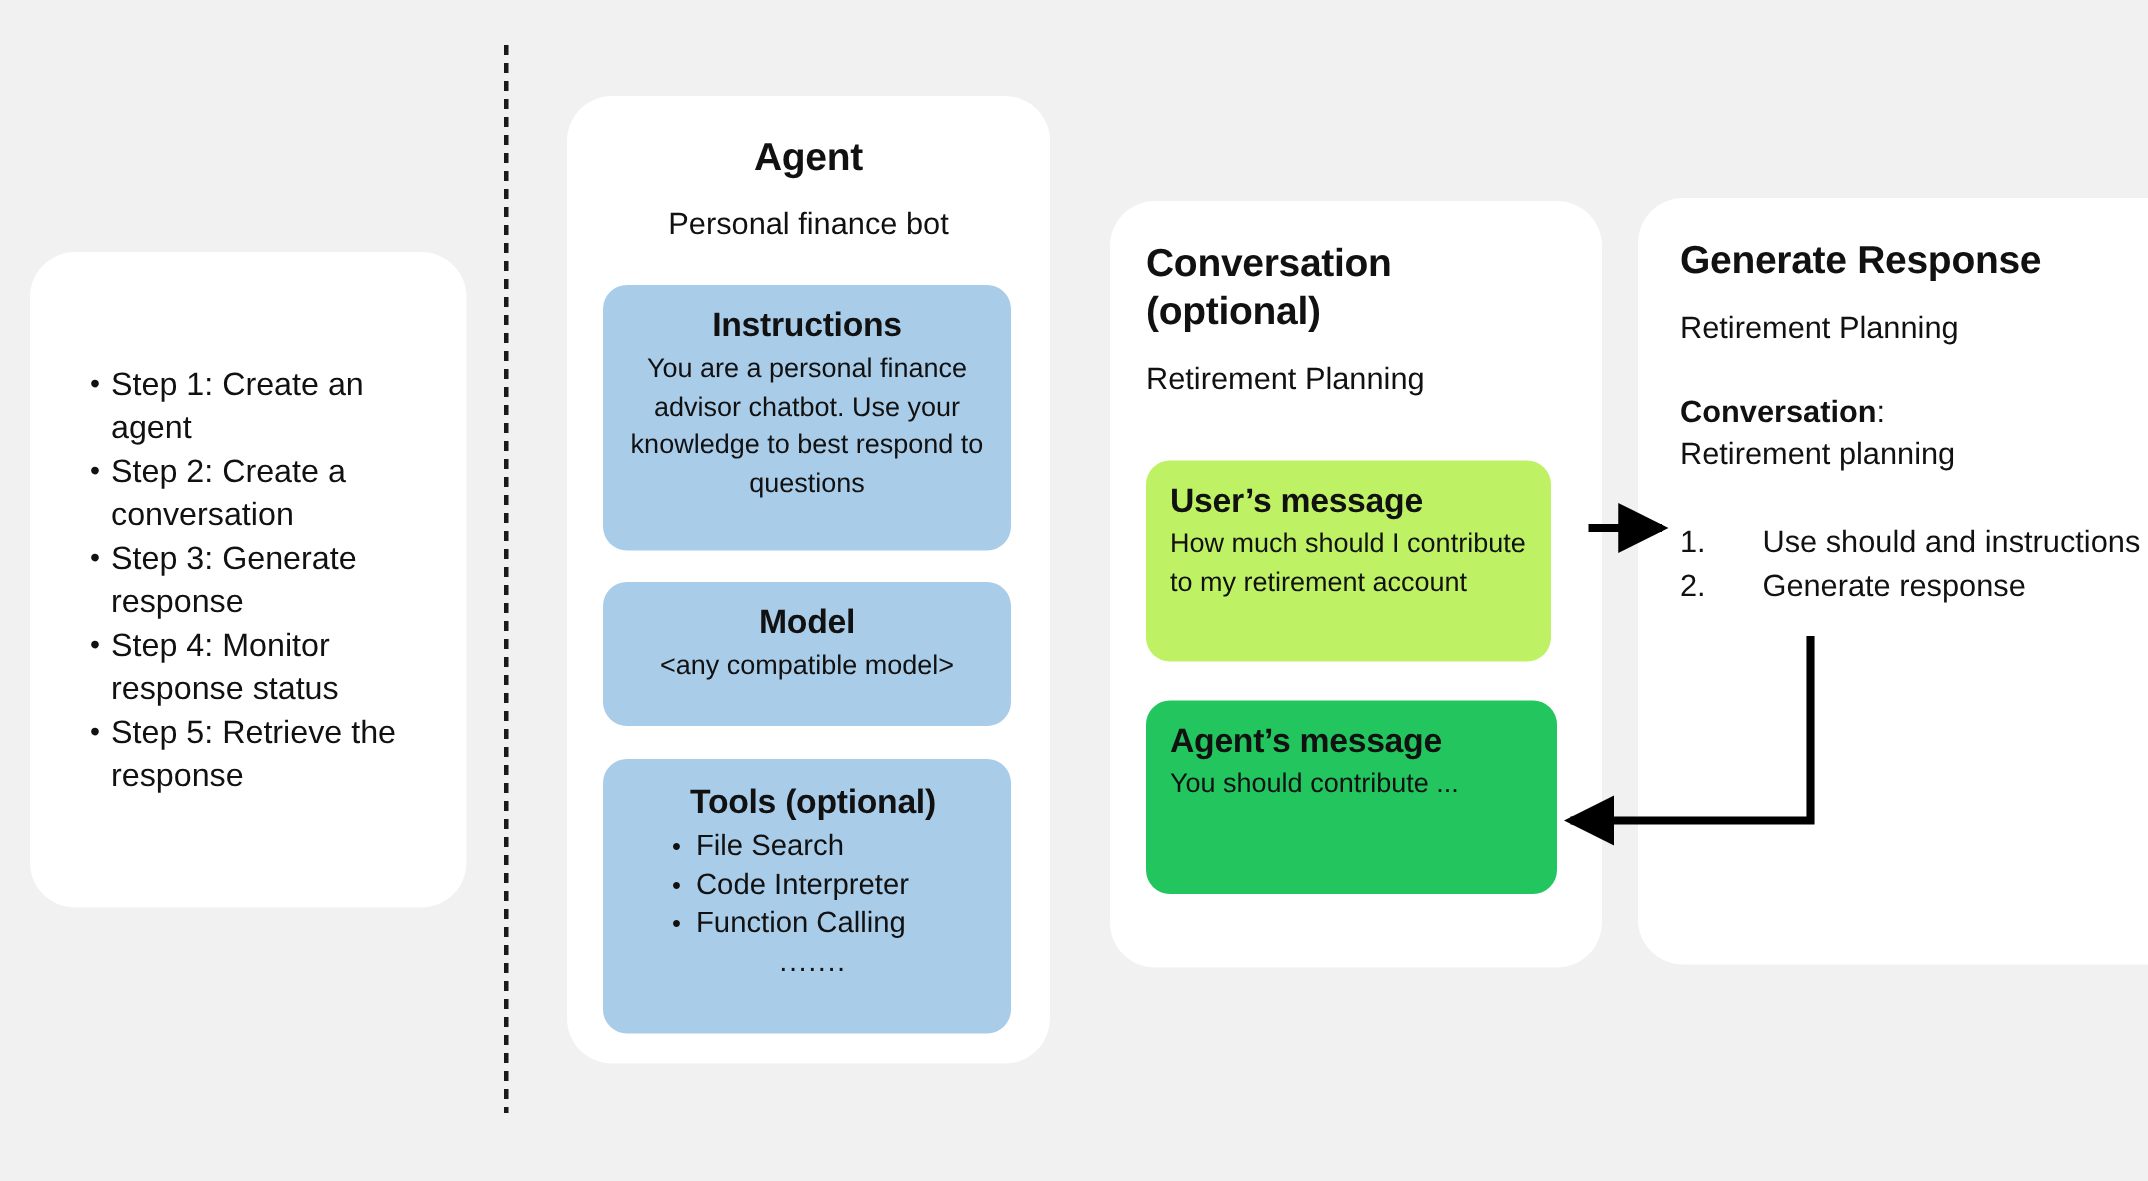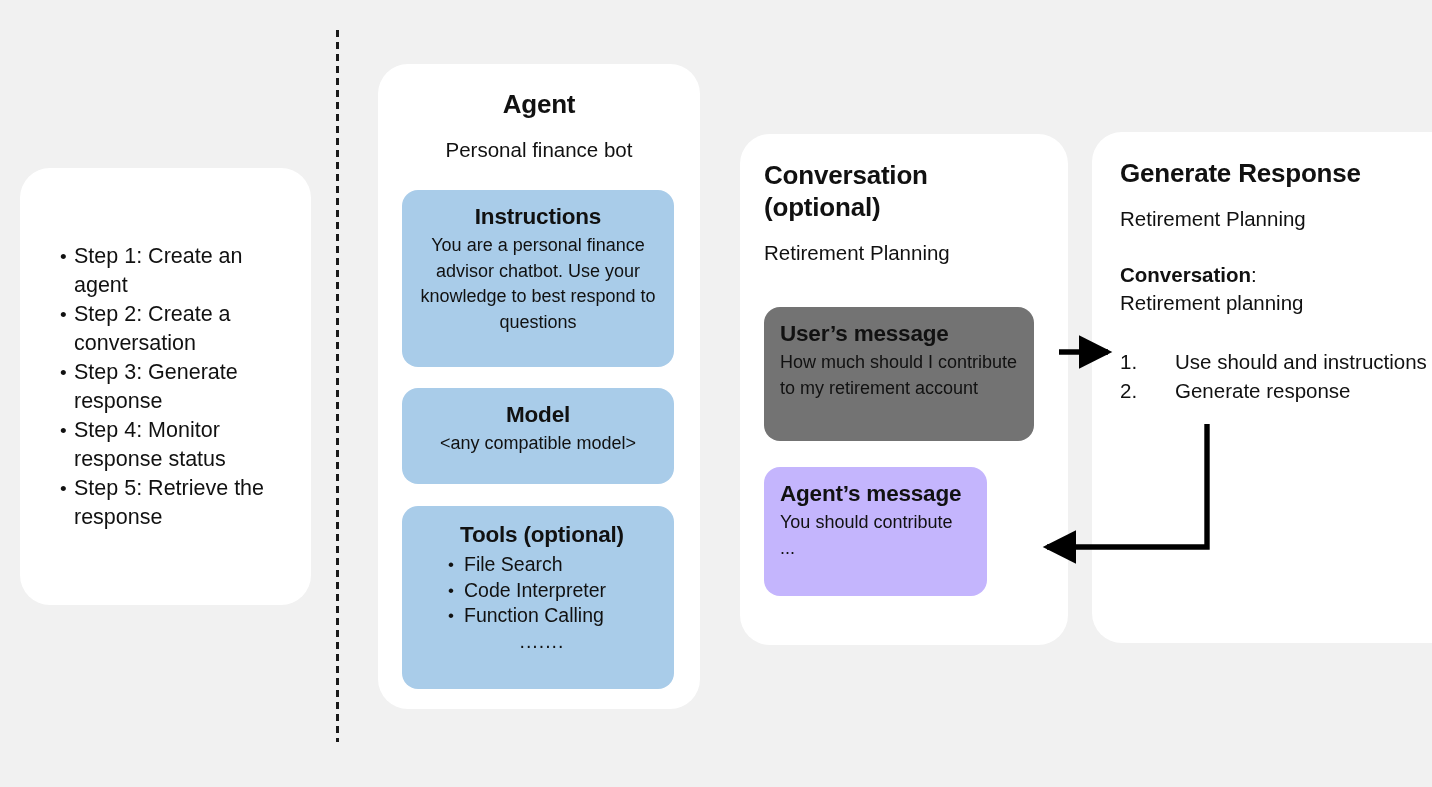--- a/index.html
+++ b/index.html
@@ -148,27 +148,27 @@
     top: 134px;
     width: 328px;
     height: 511px;
     padding: 25px 24px 0 24px;
   }
   .card-title.wrap2 { max-width: 220px; }
   #user-msg-box {
     margin-top: 40px;
     width: 270px;
     height: 134px;
-    background: #737373;
+    background: #bef264;
   }
   #agent-msg-box {
     margin-top: 26px;
-    width: 223px;
+    width: 274px;
     height: 129px;
-    background: #c4b5fd;
+    background: #22c55e;
   }
 
   
   #generate-card {
     left: 1092px;
     top: 132px;
     width: 380px;
     height: 511px;
     padding: 25px 22px 0 28px;
   }

